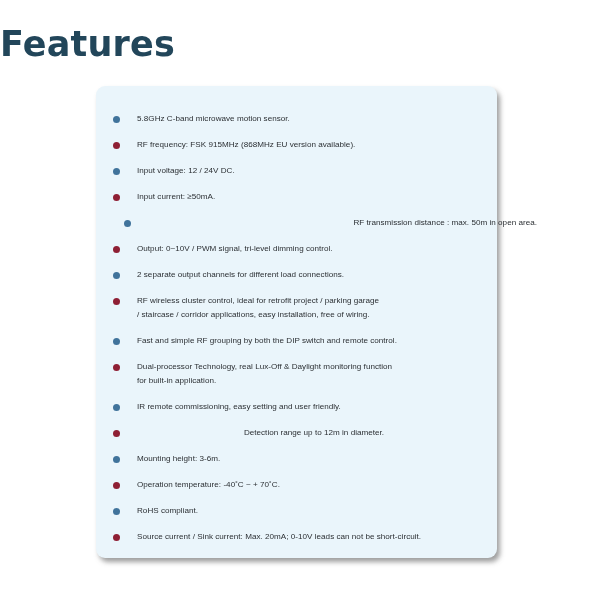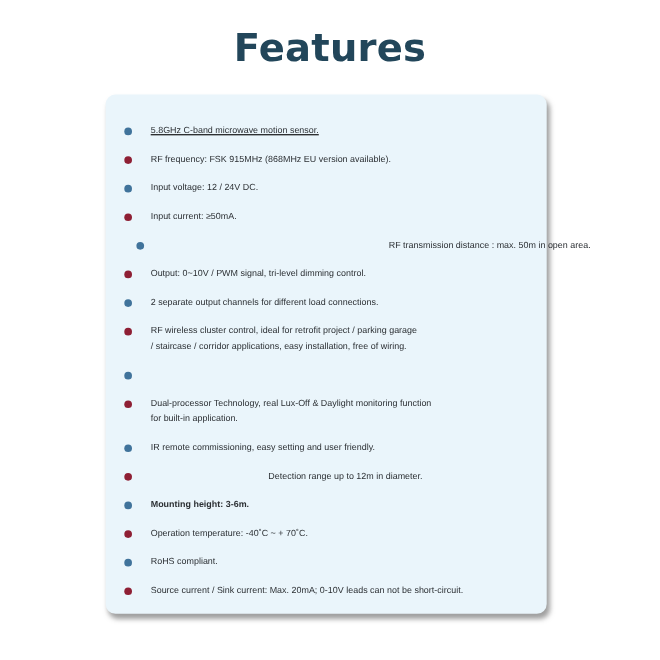--- a/index.html
+++ b/index.html
@@ -17,21 +17,20 @@
   .page {
     position: absolute;
     inset: 0;
     background: #ffffff;
   }
   .page-title {
     position: absolute;
     top: 22px;
     left: 0;
     width: 600px;
-    text-align: center;
     font-family: "DejaVu Sans", sans-serif;
     font-size: 35px;
     font-weight: bold;
     letter-spacing: 0.2px;
     color: #22465a;
     line-height: 44px;
   }
   .features-card {
     position: absolute;
     left: 96px;
@@ -80,21 +79,21 @@
 </style>
 </head>
 <body>
 
 <div class="page">
 
   <div class="page-title">Features</div>
 
   <div class="features-card">
     <ul class="features-list" id="features-list">
-        <li class="feature-item" style="position: absolute; left: 0px; top: 26px; width: 401px; text-decoration: underline;">
+        <li class="feature-item" style="position: absolute; left: 0px; top: 26px; width: 401px;">
           <span class="bullet blue"></span>
           <span class="feature-text">5.8GHz C-band microwave motion sensor.</span>
         </li>
         <li class="feature-item" style="position: absolute; left: 0px; top: 52px; width: 401px;">
           <span class="bullet red"></span>
           <span class="feature-text">RF frequency:  FSK 915MHz (868MHz EU version available).</span>
         </li>
         <li class="feature-item" style="position: absolute; left: 0px; top: 78px; width: 401px;">
           <span class="bullet blue"></span>
           <span class="feature-text">Input voltage:  12 / 24V DC.</span>
@@ -115,35 +114,36 @@
           <span class="bullet blue"></span>
           <span class="feature-text">2 separate output channels for different load connections.</span>
         </li>
         <li class="feature-item" style="position: absolute; left: 0px; top: 208px; width: 401px;">
           <span class="bullet red"></span>
           <span class="feature-text">RF wireless cluster control, ideal for retrofit project / parking garage
 / staircase / corridor applications, easy installation, free of wiring.</span>
         </li>
         <li class="feature-item" style="position: absolute; left: 0px; top: 248px; width: 401px;">
           <span class="bullet blue"></span>
+          <span class="feature-text">Fast and simple RF grouping by both the DIP switch and remote control.</span>
         </li>
         <li class="feature-item" style="position: absolute; left: 0px; top: 274px; width: 387px;">
           <span class="bullet red"></span>
           <span class="feature-text">Dual-processor Technology, real Lux-Off &amp; Daylight monitoring function
 for built-in application.</span>
         </li>
         <li class="feature-item" style="position: absolute; left: 0px; top: 314px; width: 401px;">
           <span class="bullet blue"></span>
           <span class="feature-text">IR remote commissioning, easy setting and user friendly.</span>
         </li>
         <li class="feature-item" style="position: absolute; left: 0px; top: 340px; width: 401px; text-align: center;">
           <span class="bullet red"></span>
           <span class="feature-text">Detection range up to 12m in diameter.</span>
         </li>
-        <li class="feature-item" style="position: absolute; left: 0px; top: 366px; width: 401px; font-weight: bold;">
+        <li class="feature-item" style="position: absolute; left: 0px; top: 366px; width: 401px;">
           <span class="bullet blue"></span>
           <span class="feature-text">Mounting height: 3-6m.</span>
         </li>
         <li class="feature-item" style="position: absolute; left: 0px; top: 392px; width: 401px;">
           <span class="bullet red"></span>
           <span class="feature-text">Operation temperature:  -40˚C ~ + 70˚C.</span>
         </li>
         <li class="feature-item" style="position: absolute; left: 0px; top: 418px; width: 401px;">
           <span class="bullet blue"></span>
           <span class="feature-text">RoHS compliant.</span>

